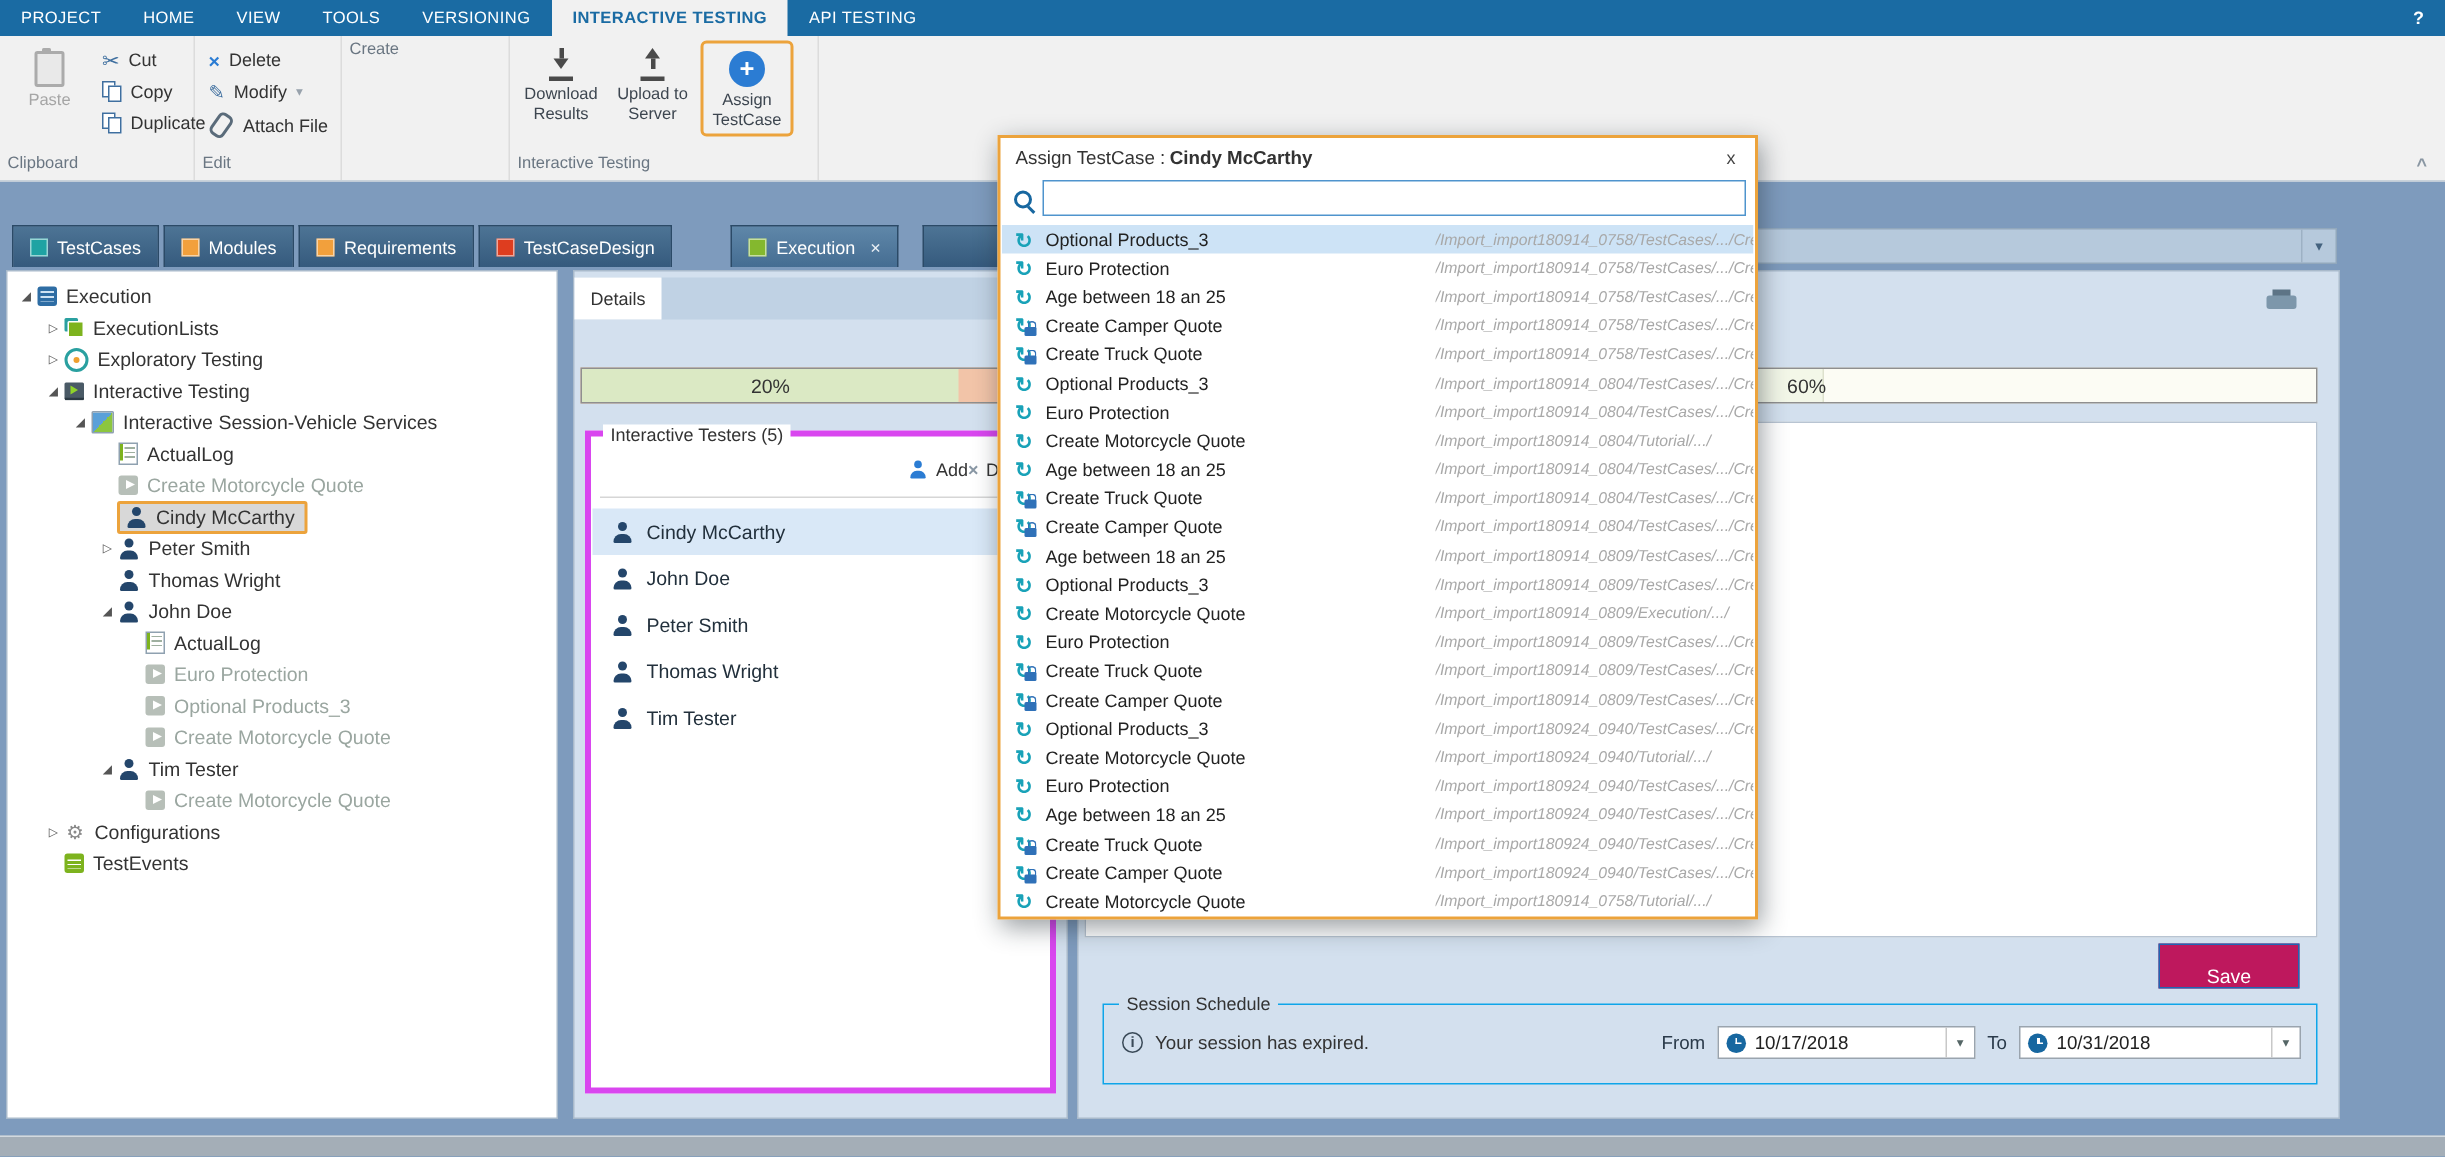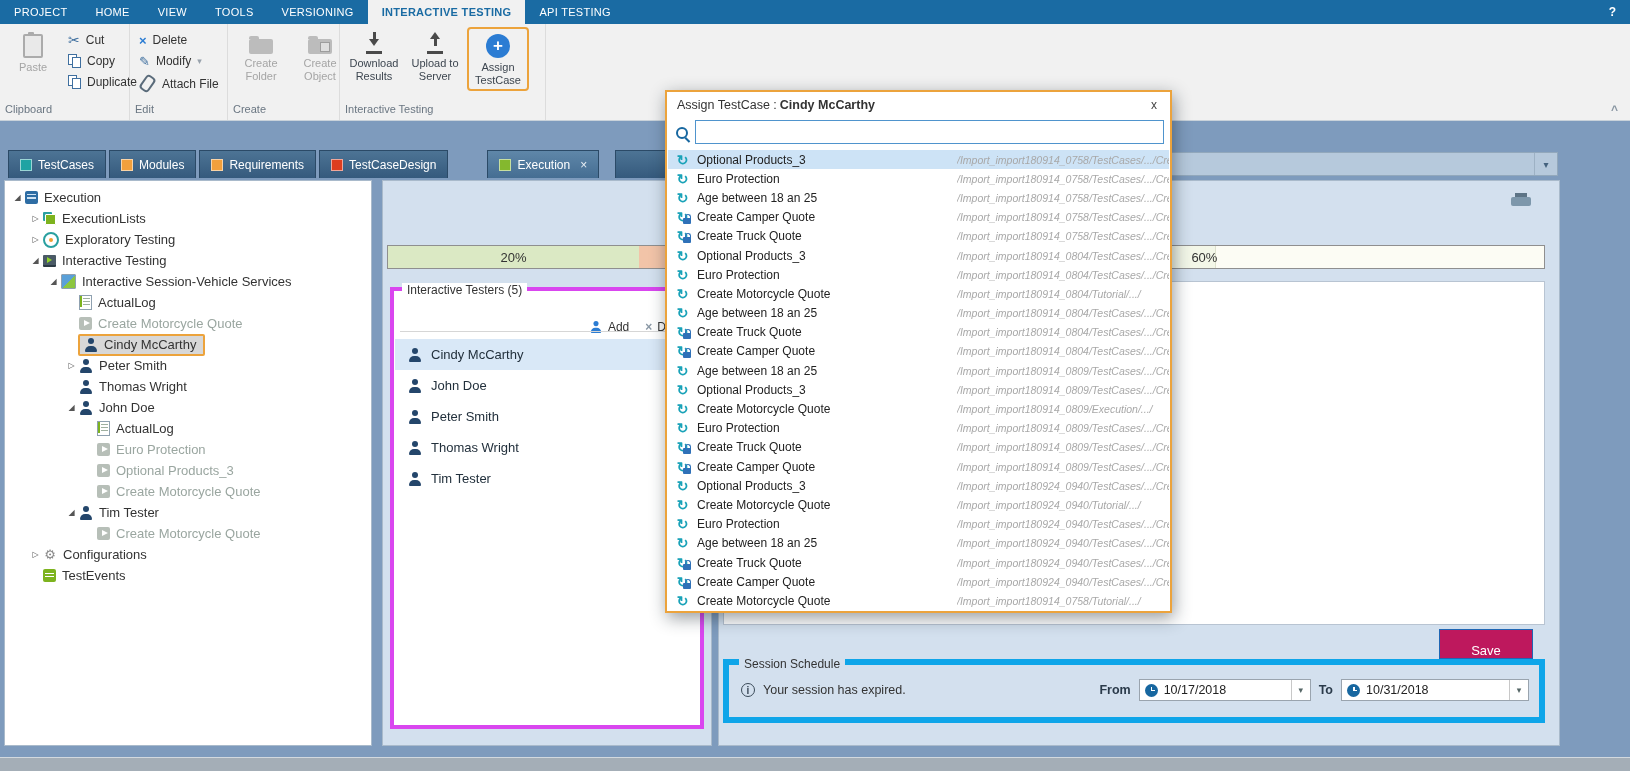--- a/index.html
+++ b/index.html
@@ -107,46 +107,46 @@
                    background:repeating-linear-gradient(#fff 0 1px,transparent 1px 3px)}
 
   
   .mid-panel{position:absolute;left:382px;top:180px;width:330px;height:566px;background:#d3e0ee;border:1px solid #a9bacb;box-sizing:border-box;z-index:2}
   .details-strip{position:absolute;top:4px;left:0;right:0;height:28px;background:#c0d2e4;display:flex}
   .details-tab{width:58px;background:#fff;display:flex;align-items:center;justify-content:center;font-size:12px;color:#333}
   .mid-progress{position:absolute;top:64px;left:4px;right:4px;height:22px;border:1px solid #8f8f8f;background:#f2c4a8;display:flex}
   .mid-fill{width:79%;background:#dbe9c4;display:flex;align-items:center;justify-content:center;font-size:13px;color:#333}
   .testers-box{position:absolute;top:106px;left:7px;right:7px;bottom:16px;background:#fff;border:4px solid #d946ef}
   .legend{position:absolute;top:-8px;left:8px;background:#fff;padding:0 5px;font-size:12px;color:#333;white-space:nowrap}
-  .testers-actions{position:absolute;top:29px;right:8px;display:flex;gap:16px;align-items:flex-start;font-size:12px;color:#333}
+  .testers-actions{position:absolute;top:15px;right:8px;display:flex;align-items:flex-start;font-size:12px;color:#333}
   .action{display:flex;align-items:center;gap:5px}
   .act-x{color:#8a98a5;font-weight:bold;font-size:12px}
   .sepline{position:absolute;top:40px;left:6px;right:6px;border-top:1px solid #d6d6d6}
   .testers-list{position:absolute;top:48px;left:1px;right:1px}
   .tester-row{height:31px;display:flex;align-items:center;gap:9px;padding-left:13px;font-size:13px;color:#22303c}
   .tester-row.sel{background:#d9e8f7}
 
   
   .right-panel{position:absolute;left:718px;top:180px;width:842px;height:566px;background:#d3e0ee;border:1px solid #a9bacb;box-sizing:border-box;z-index:2}
   .ic-printer{position:absolute;top:12px;right:28px;width:20px;height:16px}
   .ic-printer::before{content:"";position:absolute;left:4px;top:0;width:12px;height:5px;background:#5d7486}
   .ic-printer::after{content:"";position:absolute;left:0;top:4px;width:20px;height:9px;background:#7d97ab;border-radius:2px}
   .right-progress{position:absolute;top:64px;left:4px;right:14px;height:22px;border:1px solid #8f8f8f;background:#fcfcf4}
   .right-fill{width:60%;height:100%;background:#f3f7e8;border-right:1px solid #dde1cd;box-sizing:border-box}
   .right-plabel{position:absolute;left:57%;top:0;height:100%;display:flex;align-items:center;font-size:13px;color:#333}
   .right-content{position:absolute;top:100px;left:4px;right:14px;bottom:120px;background:#fff;border:1px solid #b8c4d2}
   .save-btn{position:absolute;right:26px;bottom:86px;width:92px;height:28px;background:#be185d;border:1px solid #1f66b4;
             color:#fff;font-size:13px;display:flex;align-items:flex-end;justify-content:center}
-  .schedule{position:absolute;left:4px;right:14px;bottom:22px;height:52px;border:6px solid #0ea5e9}
+  .schedule{position:absolute;left:16px;right:14px;bottom:22px;height:52px;border:1px solid #0ea5e9}
   .legend2{position:absolute;top:-8px;left:10px;background:#d3e0ee;padding:0 5px;font-size:12px;color:#333}
   .sched-row{position:absolute;left:12px;right:10px;top:14px;display:flex;align-items:center;gap:8px;font-size:12.5px;color:#333}
   .ic-info{width:14px;height:14px;border:1.5px solid #3a4a58;border-radius:50%;color:#3a4a58;font-size:10px;font-weight:bold;
            text-align:center;line-height:13px;box-sizing:border-box;flex:none}
   .spacer{flex:1}
-  .dlabel{font-weight:bold;color:#2a3a4a}
+  .dlabel{font-weight:normal;color:#2a3a4a}
   .combo{height:22px;background:#fff;border:1px solid #9aa4ae;display:flex;align-items:center;gap:6px;padding:0 0 0 5px;box-sizing:border-box}
   .combo.from{width:172px}.combo.to{width:188px}
   .cdate{flex:1;font-size:12.5px;color:#222}
   .cchev{width:18px;height:100%;display:flex;align-items:center;justify-content:center;border-left:1px solid #c8c8c8;font-size:9px;color:#566}
   .ic-clock{width:13px;height:13px;background:#1767a0;border-radius:50%;position:relative;flex:none}
   .ic-clock::before{content:"";position:absolute;left:6px;top:3px;width:1.5px;height:4px;background:#fff}
   .ic-clock::after{content:"";position:absolute;left:6px;top:6px;width:4px;height:1.5px;background:#fff}
 
   .bottom-strip{position:absolute;left:0;right:0;bottom:0;height:13px;background:#a4aeb7;border-top:1px solid #d2d9df;z-index:3}
 
@@ -252,30 +252,20 @@
         <div class="smallbtn">
           <span class="ic ic-clip"></span>
           <span>Attach File</span>
         </div>
       </div>
     </div>
     <div class="rg-label">Edit</div>
   </div>
 
   <div class="rgroup" style="width:112px">
-    <div class="rg-content">
-      <div class="bigbtn disabled">
-        <span class="ic ic-folder"></span>
-        <span class="blabel">Create Folder</span>
-      </div>
-      <div class="bigbtn disabled">
-        <span class="ic ic-folder obj"></span>
-        <span class="blabel">Create Object</span>
-      </div>
-    </div>
     <div class="rg-label">Create</div>
   </div>
 
   <div class="rgroup" style="width:206px">
     <div class="rg-content">
       <div class="bigbtn">
         <span class="ic ic-download"></span>
         <span class="blabel">Download Results</span>
       </div>
       <div class="bigbtn">
@@ -485,20 +475,25 @@
         <span class="tarrow"></span>
         <span class="ibox">
           <span class="tic ic-event"></span>
           <span>TestEvents</span>
         </span>
       </div>
     </div>
 </div>
 
 <div class="mid-panel">
+  <div class="details-strip">
+    <div class="details-tab">
+      <span>Details</span>
+    </div>
+  </div>
   <div class="mid-progress">
     <div class="mid-fill">
       <span>20%</span>
     </div>
   </div>
   <div class="testers-box">
     <div class="legend">Interactive Testers (5)</div>
     <div class="testers-actions">
       <div class="action">
         <span class="ic ic-person blue"></span>

